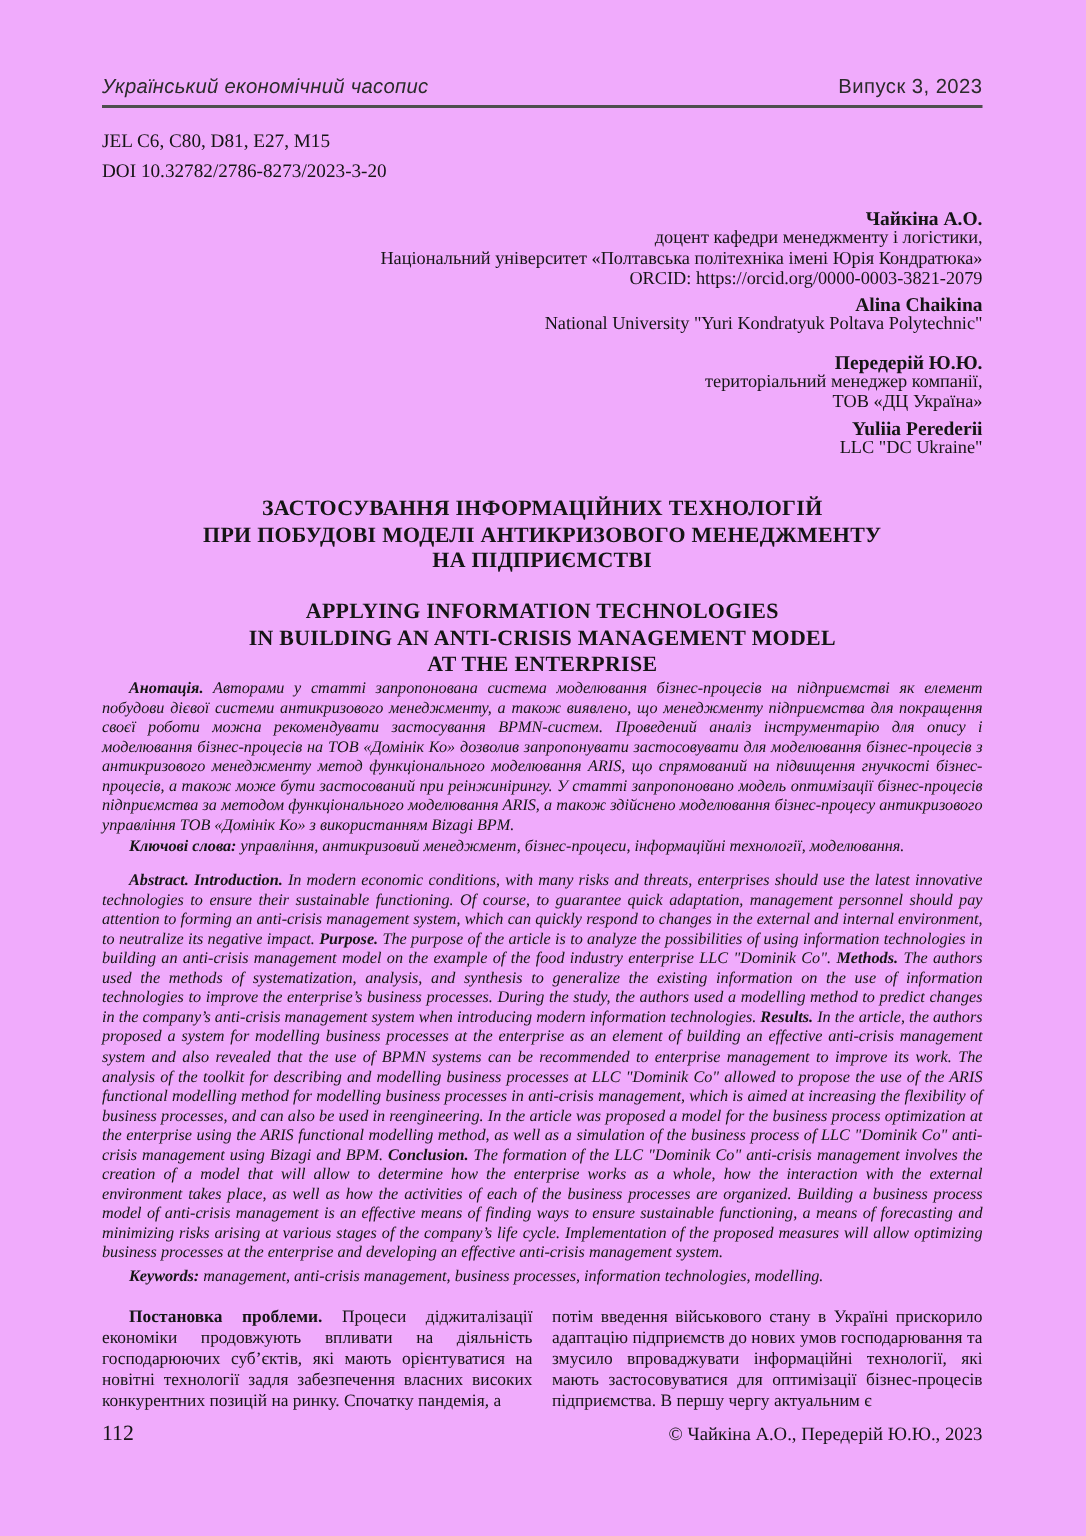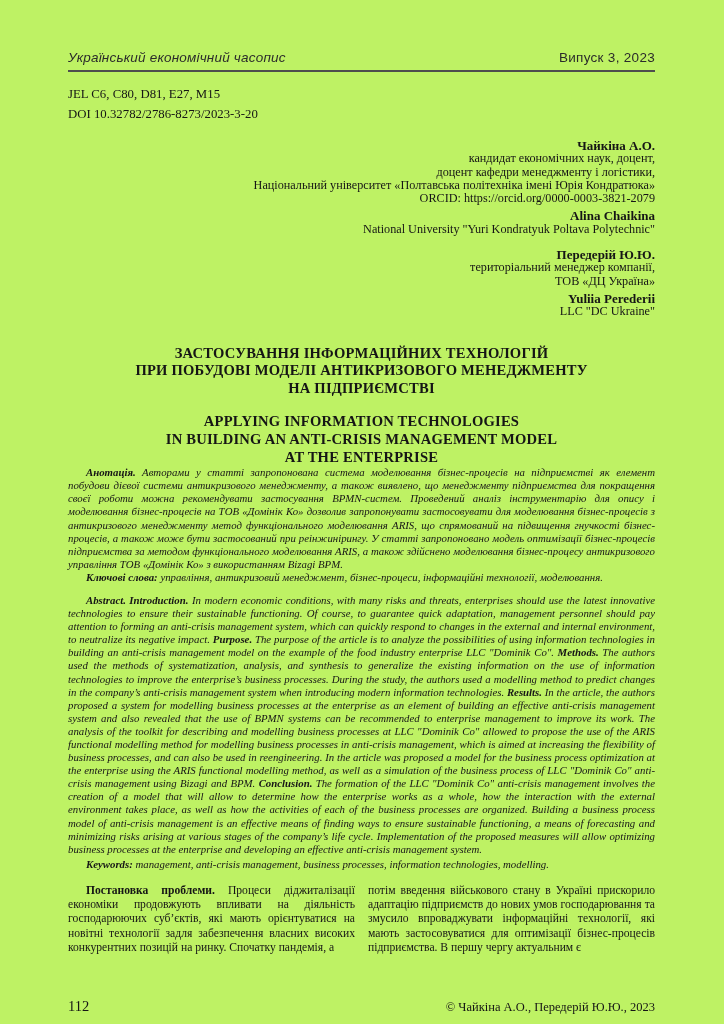--- a/index.html
+++ b/index.html
@@ -1,21 +1,21 @@
 <!DOCTYPE html>
 <html><head>
 <meta charset="utf-8">
 <style>
   html, body { margin: 0; padding: 0; background: #ffffff; }
   .page {
     position: relative;
     width: 724px; height: 1024px;
     box-sizing: border-box;
     padding: 50px 69px 0 68px;
-    background: #bef264;
+    background: #f0abfc;
     color: #151515;
     font-family: "Liberation Serif", serif;
     overflow: hidden;
   }
   
   .running-head {
     display: flex; justify-content: space-between; align-items: baseline;
     font-family: "Liberation Sans", sans-serif;
     font-size: 13.5px; color: #2b2b2b;
   }
@@ -54,21 +54,21 @@
 
   
   .columns { display: flex; gap: 13px; margin-top: 13px; }
   .col { width: 287px; text-align: justify; font-size: 11.6px; line-height: 14.2px; }
   .col p { margin: 0; }
   .col.left p { text-indent: 18px; }
   .col p b { font-weight: bold; }
 
   
   .page-footer {
-    position: absolute; left: 68px; right: 69px; top: 998px;
+    position: absolute; left: 68px; right: 69px; top: 948px;
     display: flex; justify-content: space-between; align-items: baseline;
   }
   .page-number { font-size: 14.5px; }
   .copyright { font-size: 12.5px; }
 </style>
 </head>
 <body>
 
 <div class="page">
 
@@ -79,21 +79,20 @@
   <hr class="head-rule">
 
   <div class="meta">
     <div>JEL C6, C80, D81, E27, M15</div>
     <div>DOI 10.32782/2786-8273/2023-3-20</div>
   </div>
 
   <div class="authors">
     <div class="author-block">
       <div class="author-name">Чайкіна А.О.</div>
-      <div class="author-line">кандидат економічних наук, доцент,</div>
       <div class="author-line">доцент кафедри менеджменту і логістики,</div>
       <div class="author-line">Національний університет «Полтавська політехніка імені Юрія Кондратюка»</div>
       <div class="author-line orcid">ORCID: https://orcid.org/0000-0003-3821-2079</div>
       <div class="author-name latin">Alina Chaikina</div>
       <div class="author-line">National University "Yuri Kondratyuk Poltava Polytechnic"</div>
     </div>
     <div class="author-block">
       <div class="author-name">Передерій Ю.Ю.</div>
       <div class="author-line">територіальний менеджер компанії,</div>
       <div class="author-line">ТОВ «ДЦ Україна»</div>

